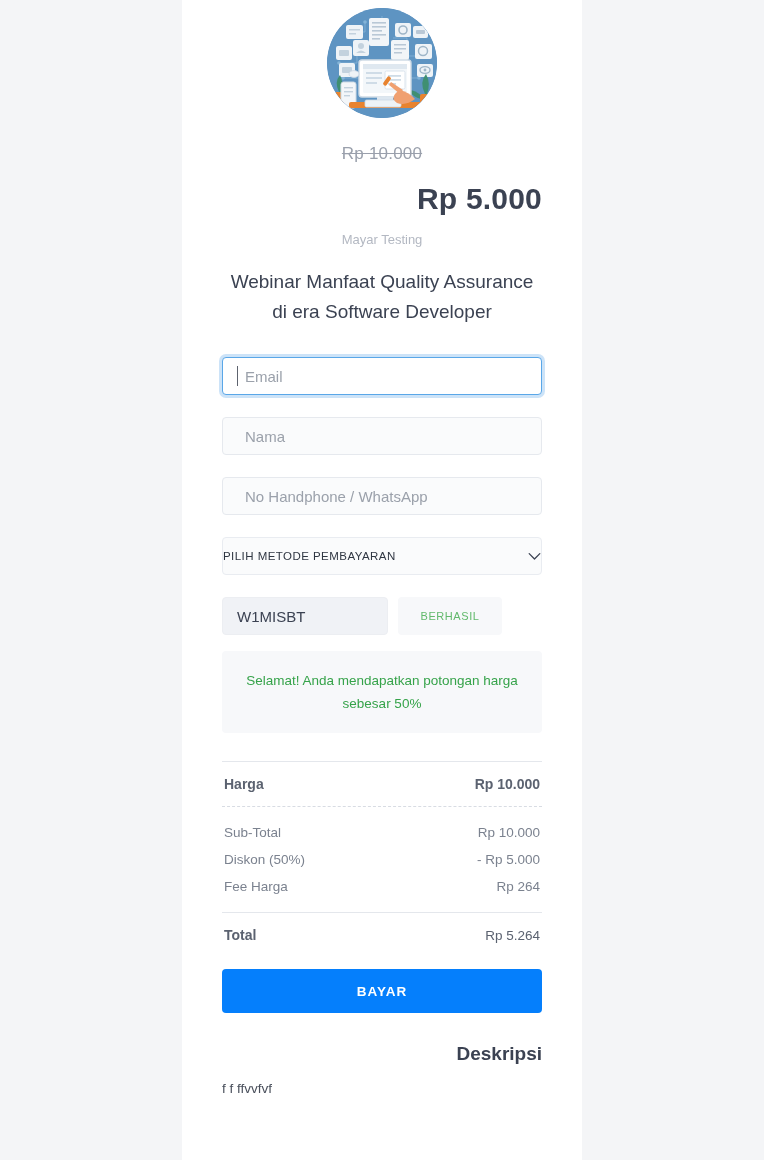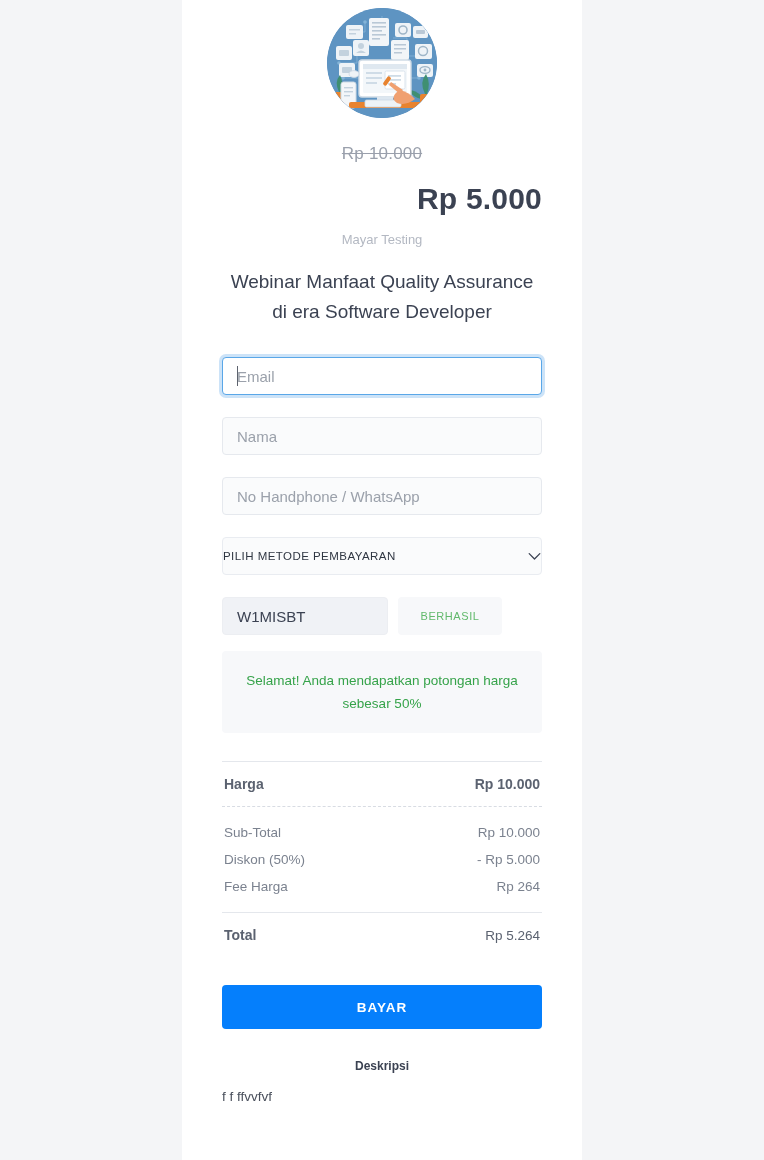--- a/index.html
+++ b/index.html
@@ -87,21 +87,21 @@
 
   
   .field {
     width: 320px;
     height: 38px;
     border: 1px solid #e6e9ee;
     border-radius: 4px;
     background: #fafbfc;
     font-size: 15px;
     color: #6f7683;
-    padding: 0 14px;
+    padding: 0 22px;
     font-family: "Liberation Sans", sans-serif;
     outline: none;
     display: block;
   }
   .field::placeholder { color: #9ba1ab; }
 
   .field-wrap { margin-top: 22px; position: relative; }
   .field-wrap.first { margin-top: 30px; }
 
   .field.focused {
@@ -223,29 +223,29 @@
   .pay-btn {
     width: 320px;
     height: 44px;
     background: #057ffc;
     color: #ffffff;
     border: none;
     border-radius: 4px;
     font-size: 13.5px;
     letter-spacing: 1px;
     font-weight: bold;
-    margin-top: 28px;
+    margin-top: 12px;
     cursor: pointer;
     font-family: "Liberation Sans", sans-serif;
   }
 
   
   .desc-title {
-    text-align: center;
-    font-size: 12px;
+    text-align: right;
+    font-size: 19px;
     font-weight: bold;
     color: #3b4252;
     margin-top: 30px;
   }
   .desc-body {
     font-size: 13.5px;
     color: #4a505c;
     margin-top: 16px;
     padding-left: 0px;
   }

